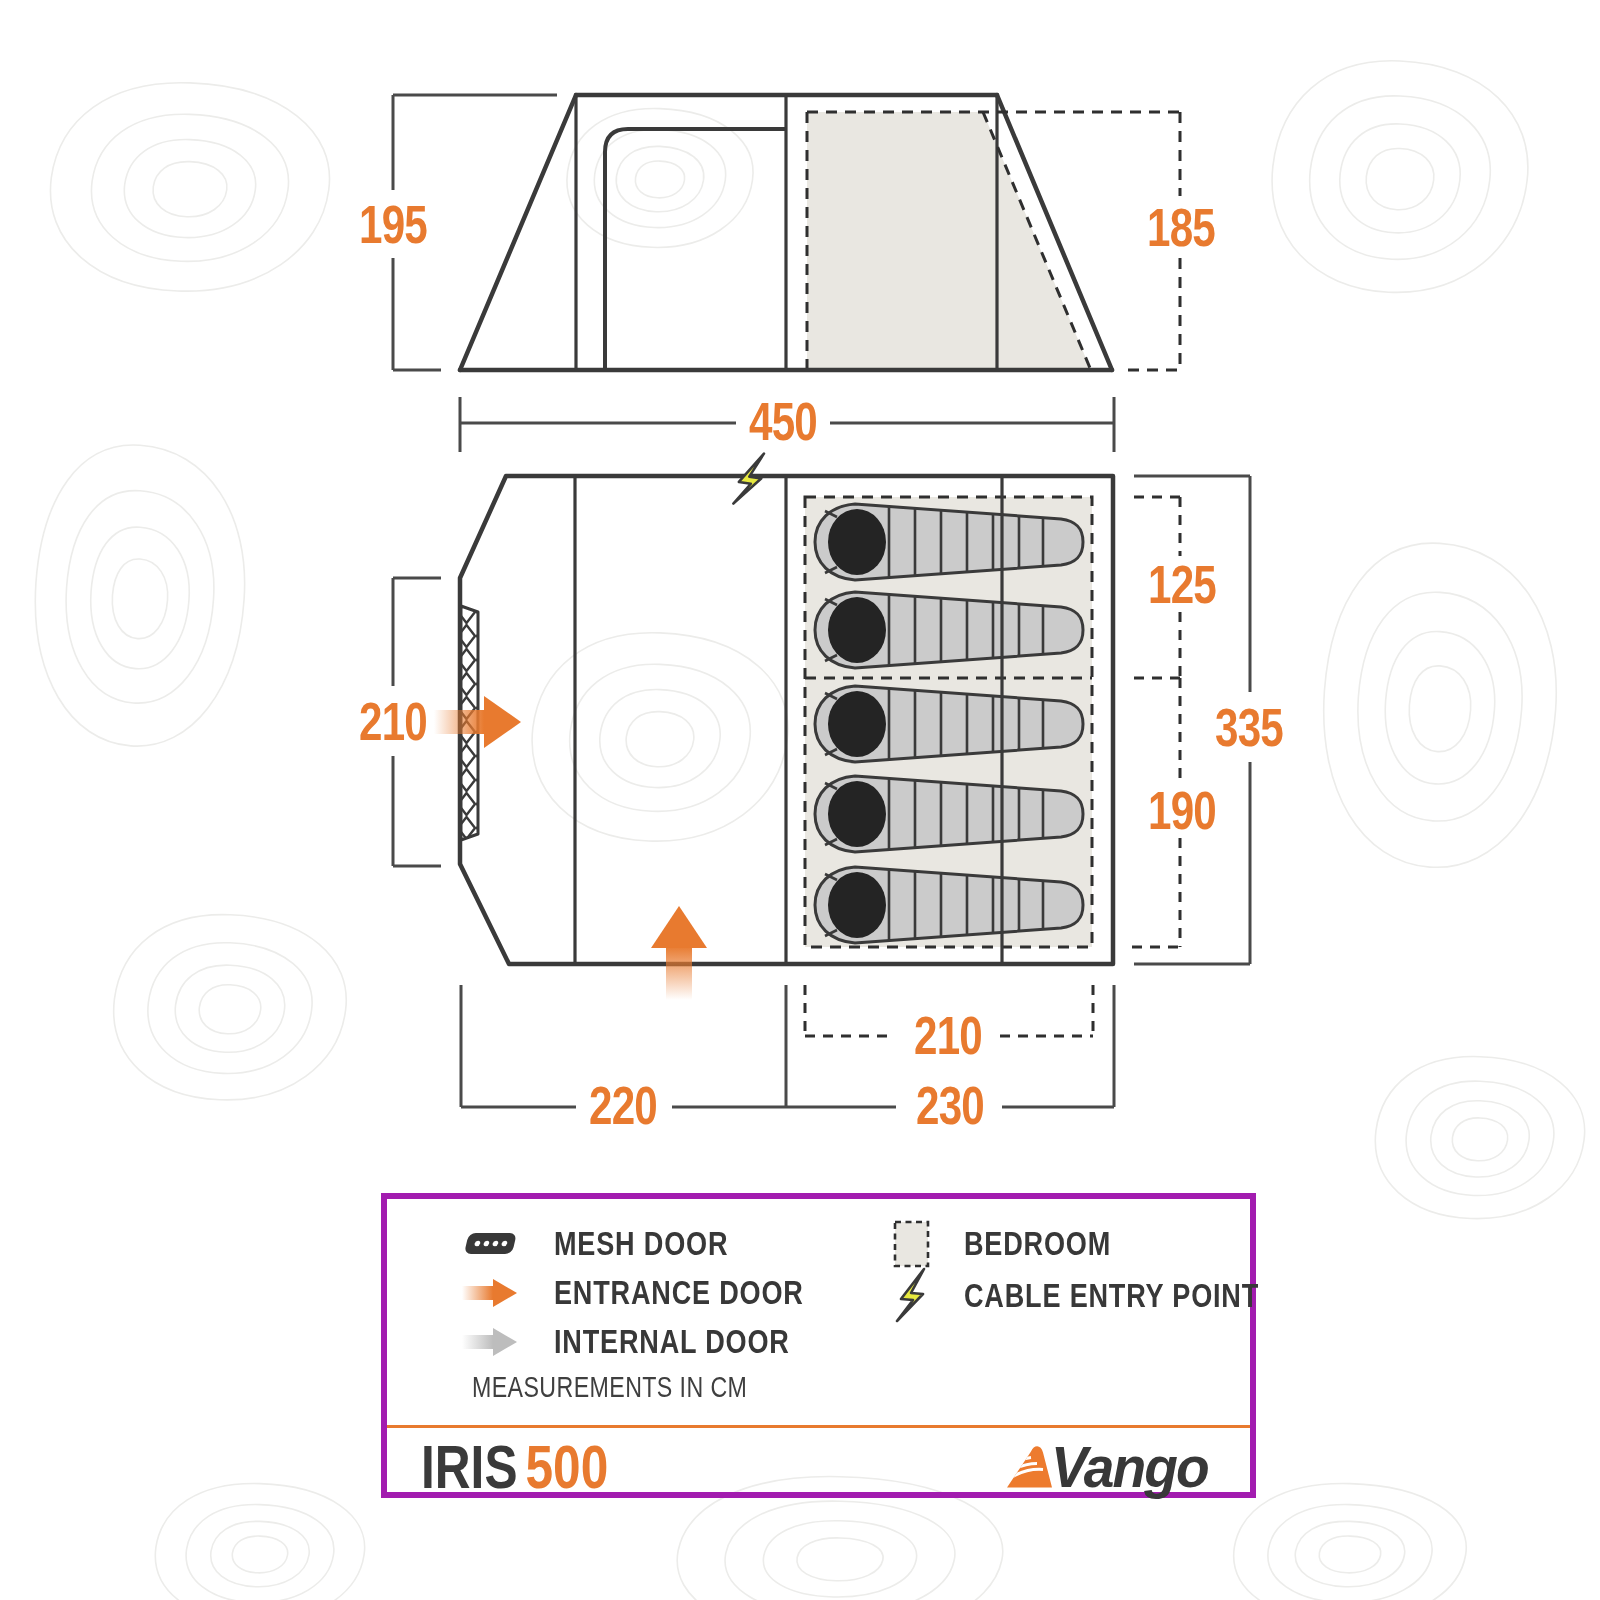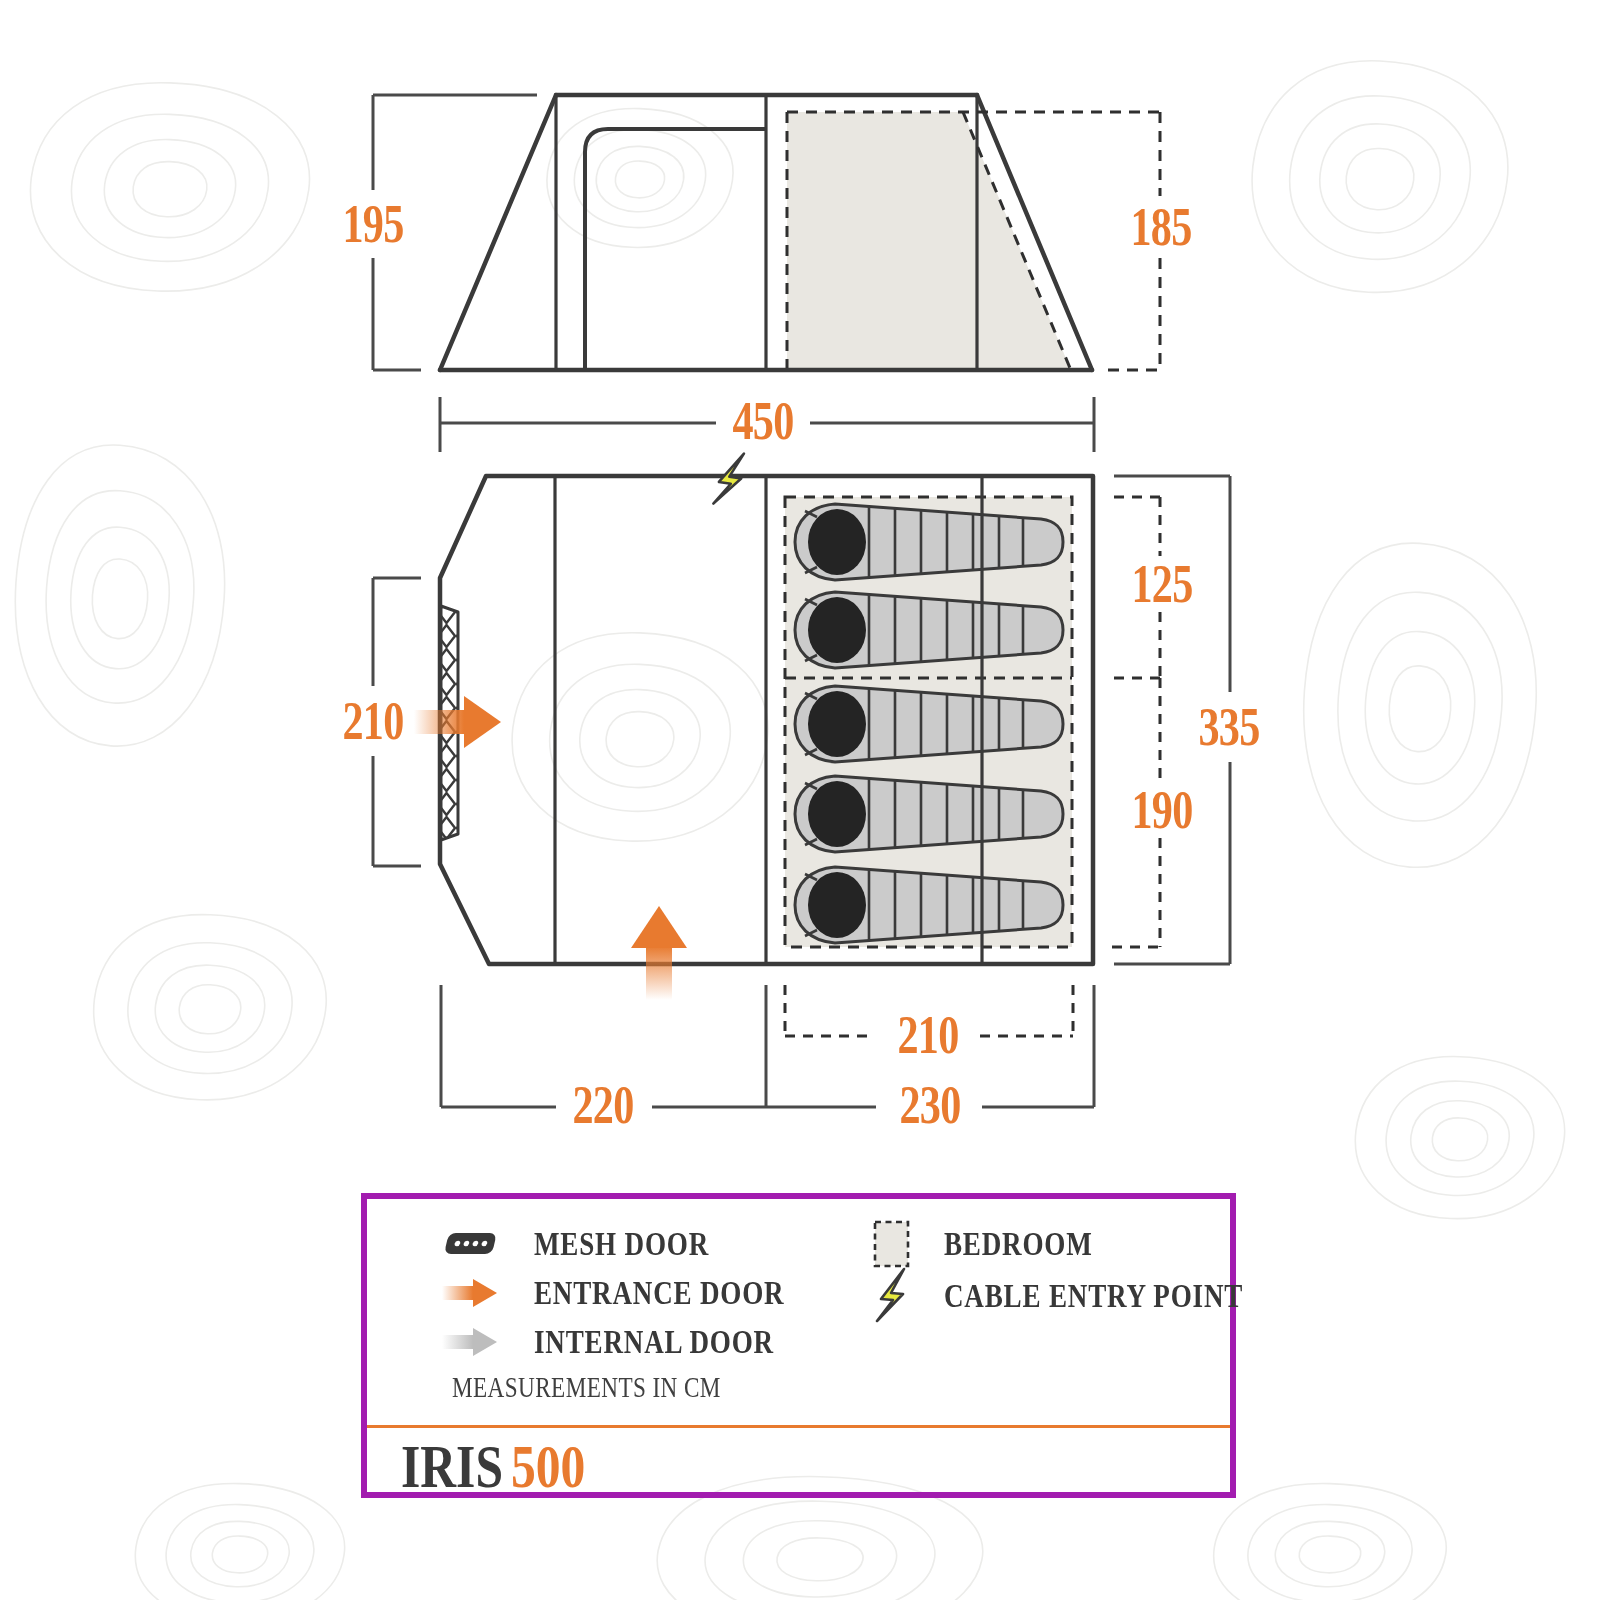--- a/index.html
+++ b/index.html
@@ -1,17 +1,17 @@
 <!DOCTYPE html>
 <html><head>
 <meta charset="utf-8">
 <style>
   html,body{margin:0;padding:0;background:#fff;}
   #canvas{position:relative;width:1573px;height:1600px;background:#ffffff;overflow:hidden;
-          font-family:Liberation Serif, serif;}
+          font-family:Liberation Sans, sans-serif;margin-left:20px;}
   svg{display:block;}
   .layer{position:absolute;left:0;top:0;}
   
   .dim{position:absolute;color:#E87A2F;font-weight:bold;font-size:54px;letter-spacing:-1px;
        transform:translate(-50%,-50%) scaleX(0.78);white-space:nowrap;}
   
   .legend-box{position:absolute;left:361px;top:1193px;width:875px;height:305px;
               border:6px solid #a21caf;box-sizing:border-box;background:transparent;}
   .legend-divider{position:absolute;left:0px;top:226px;width:100%;height:0;
                   border-top:3px solid #E87A2F;}
@@ -238,15 +238,31 @@
       </svg>
     </div>
     <div class="leg-label" style="left:577px;top:97px;">CABLE ENTRY POINT</div>
 
     <div class="legend-divider"></div>
 
     <div class="footer-model">
       <span>IRIS</span><span class="num">500</span>
     </div>
 
+    <div class="brand">
+      <svg width="50" height="48" viewBox="0 0 50 48">
+        <defs>
+          <clipPath id="triclip">
+              <path d="M2,45 L47,45 L38,10 C36,2 29,2 26,9 Z"></path>
+            </clipPath>
+        </defs>
+        <path d="M2,45 L47,45 L38,10 C36,2 29,2 26,9 Z" fill="#ED7B2E"></path>
+        <g clip-path="url(#triclip)" stroke="#ffffff" stroke-width="3" fill="none">
+          <path d="M0,39 C12,30 24,26 38,27"></path>
+          <path d="M0,32 C10,25 20,21 32,21"></path>
+          <path d="M2,25 C10,19 17,16 26,15"></path>
+        </g>
+      </svg>
+      <span class="brand-text">Vango</span>
+    </div>
   </div>
 
 </div>
 
 </body></html>

